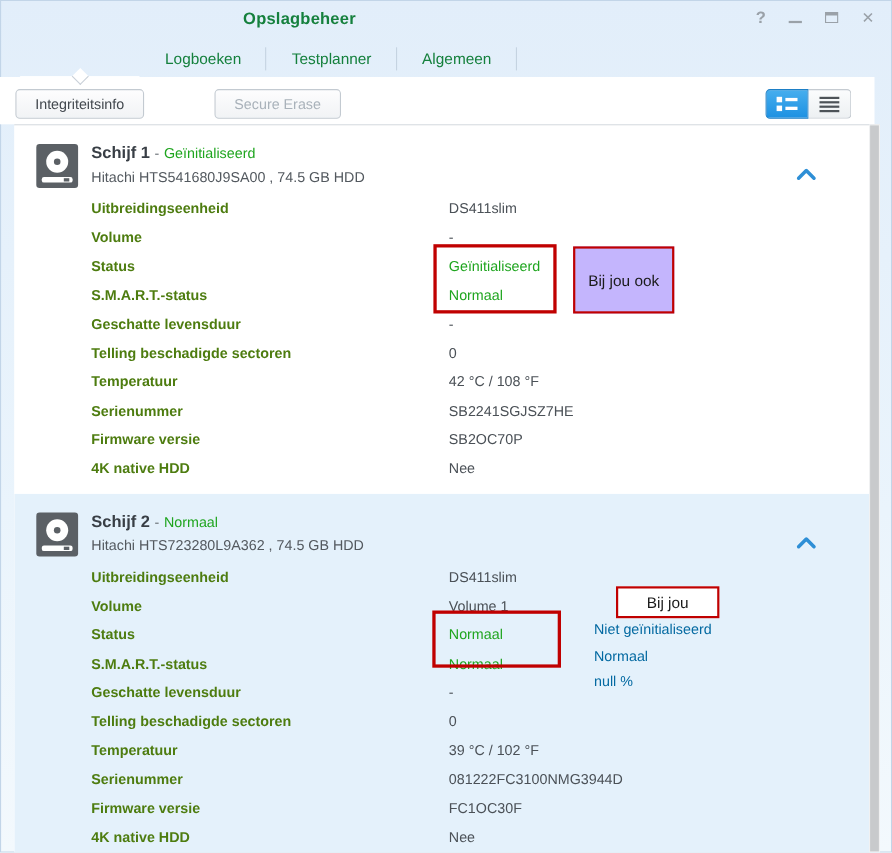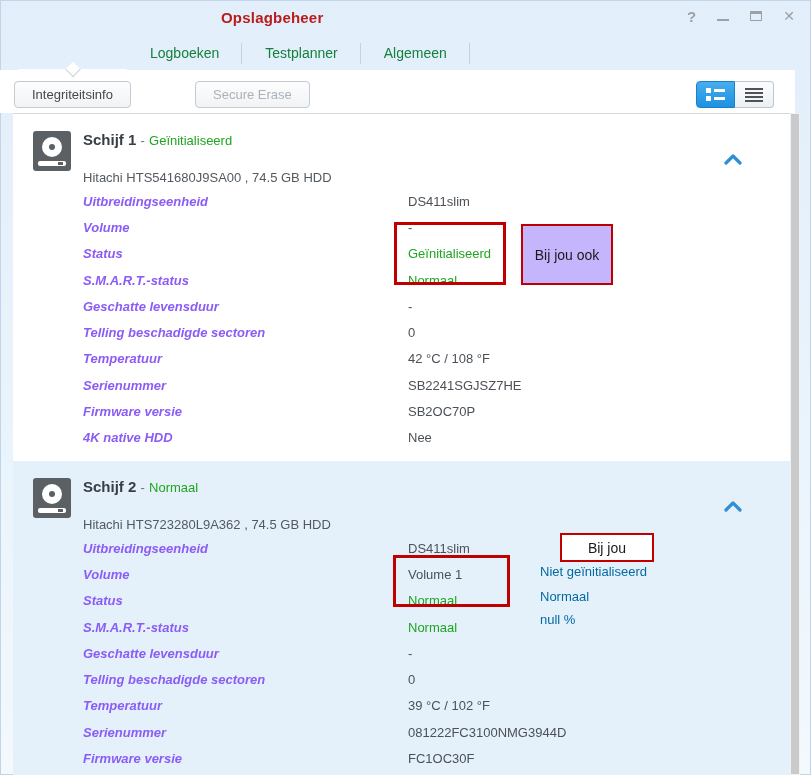--- a/index.html
+++ b/index.html
@@ -6,21 +6,21 @@
   html,body { width:811px; height:775px; overflow:hidden; }
   body {
     position:relative;
     font-family:"Liberation Sans", sans-serif;
     background:linear-gradient(180deg,#e2eefa 0%,#eaf4fc 60%,#f3f9fd 100%);
     box-shadow:inset 0 0 0 1px #c2d5e8;
   }
 
   
   .titlebar { position:absolute; top:0; left:0; right:0; height:36px; }
-  .app-title { position:absolute; left:221px; top:9px; font-size:15px; font-weight:bold; color:#b91c1c; letter-spacing:.2px; }
+  .app-title { position:absolute; left:221px; top:9px; font-size:15px; font-weight:bold; color:#15803d; letter-spacing:.2px; }
   .win-controls { position:absolute; right:16px; top:7px; display:flex; align-items:center; gap:21px; color:#9aa1a8; }
   .wc { cursor:default; display:flex; align-items:center; justify-content:center; height:18px; }
   .wc-help { font-size:15px; font-weight:bold; }
   .wc-min { width:12px; border-bottom:2px solid #9aa1a8; height:10px; }
   .wc-max { width:12px; height:10px; border:1px solid #9aa1a8; border-top:3px solid #9aa1a8; }
   .wc-close { font-size:14px; }
 
   
   .tabbar { position:absolute; top:36px; left:0; right:0; height:34px; display:flex; padding-left:18px; }
   .tab { position:relative; padding:0 23px; line-height:34px; font-size:14px; color:#15803d; cursor:pointer; }
@@ -60,26 +60,26 @@
   .disk-section.alt { background:#e4f1fb; }
   .disk-header { position:relative; min-height:47px; padding-left:50px; }
   .disk-icon { position:absolute; left:0; top:2px; width:38px; height:40px; background:#5b6065; border-radius:3px; }
   .disk-icon .ring { position:absolute; left:9px; top:6px; width:20px; height:20px; background:#fff; border-radius:50%; }
   .disk-icon .hole { position:absolute; left:7px; top:7px; width:6px; height:6px; background:#5b6065; border-radius:50%; }
   .disk-icon .bar  { position:absolute; left:5px; bottom:5px; width:28px; height:5px; background:#fff; border-radius:2px; }
   .disk-icon .bnotch { position:absolute; right:3px; top:1px; width:5px; height:3px; background:#5b6065; }
   .disk-title { font-size:15px; font-weight:bold; color:#383e45; line-height:22px; }
   .disk-dash { font-weight:normal; font-size:13px; color:#6a7076; }
   .disk-status { font-weight:normal; font-size:13px; color:#1fa51f; }
-  .disk-model { font-size:13px; color:#53595f; line-height:20px;margin-top:16px; }
+  .disk-model { font-size:13px; color:#53595f; line-height:20px; }
   .chevron { position:absolute; top:23px; right:24px; width:18px; height:12px; cursor:pointer; }
 
   .rows { margin-left:50px; }
   .row { height:26.3px; display:flex; align-items:center; font-size:13px; }
-  .row-label { display:inline-block; width:325px; font-weight:bold; color:#8b5cf6;font-style:italic; }
+  .row-label { display:inline-block; width:325px; font-weight:bold; color:#4d7c0f; }
   .row-value { color:#4b5157; }
   .row-value.green { color:#1fa51f; }
 
   
   .anno { position:absolute; z-index:5; }
   .anno-box1   { left:394px; top:222px; width:112px; height:63px; border:3px solid #c00000; }
   .anno-note1  { left:521px; top:224px; width:92px;  height:61px; border:2px solid #c00000; background:#c4b5fd;
                  display:flex; align-items:center; justify-content:center; font-size:14px; color:#1a1a1a; }
   .anno-box2   { left:393px; top:555px; width:117px; height:52px; border:3px solid #c00000; }
   .anno-note2  { left:540px; top:533px; width:94px;  height:29px; border:2px solid #c00000; background:#fff;

